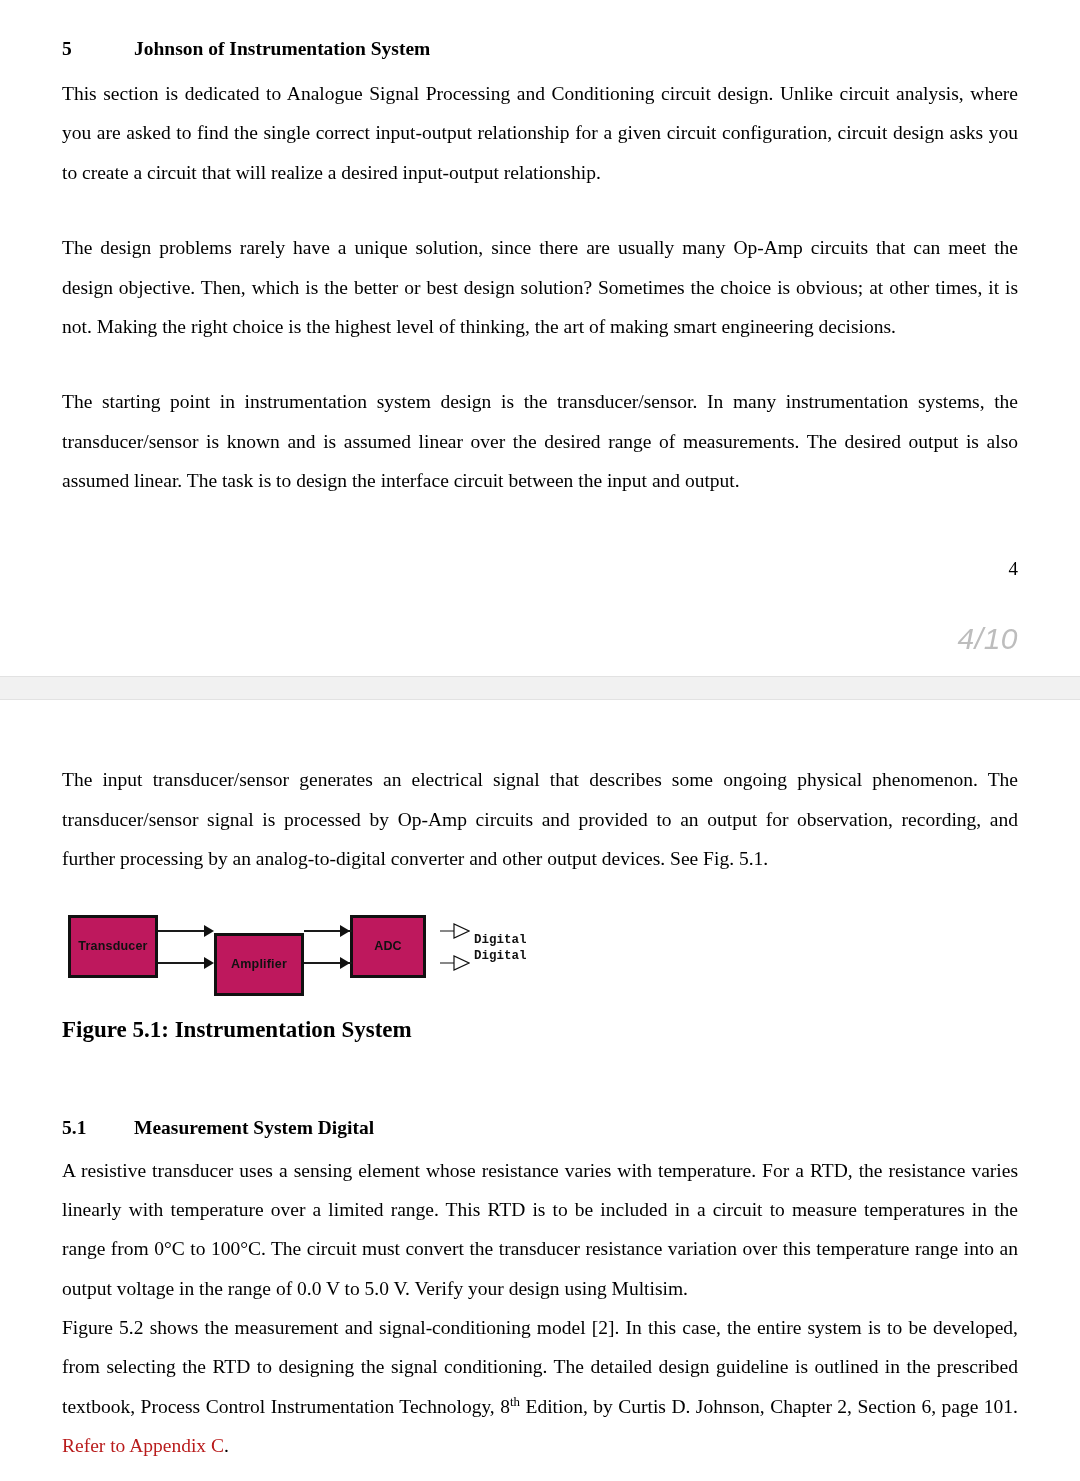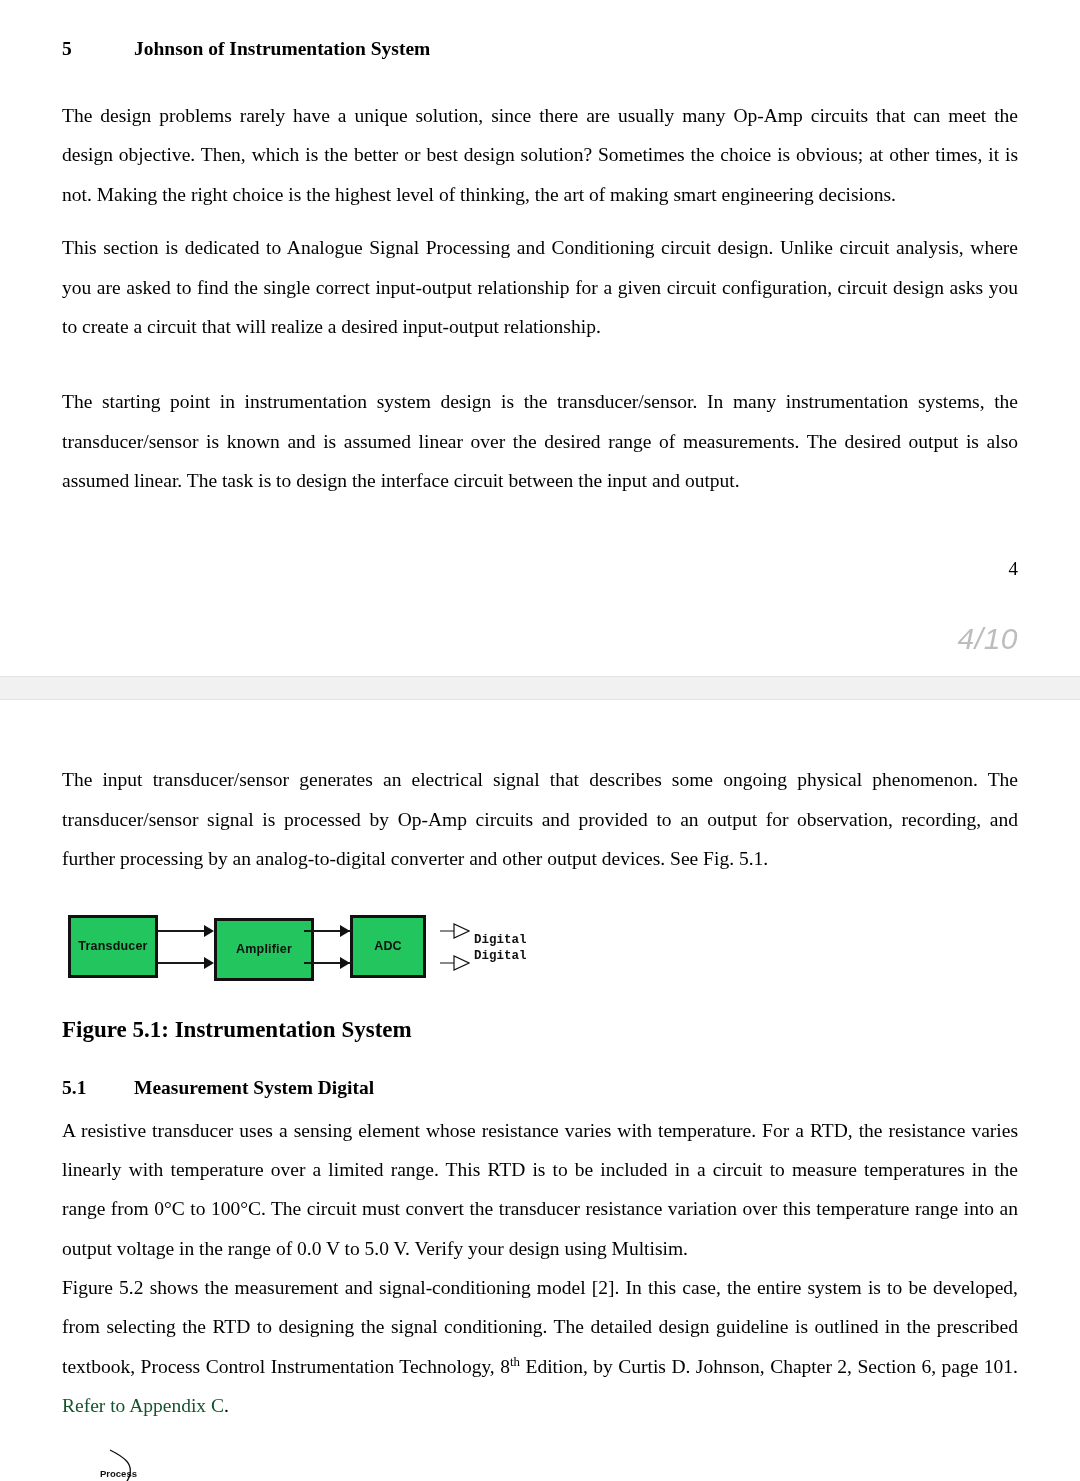--- a/index.html
+++ b/index.html
@@ -41,21 +41,21 @@
   p.body {
     font-size: 19.5px;
     line-height: 2.02;
     text-align: justify;
     text-justify: inter-word;
     margin: 0;
     padding: 0;
     hyphens: none;
   }
   p.gap-top { margin-top: 36px; }
-  .red { color: #14532d; }
+  .red { color: #b91c1c; }
   sup { font-size: 0.66em; vertical-align: super; line-height: 0; }
 
   
   .page-num {
     font-size: 19px;
     text-align: right;
     margin: 0;
     padding: 0;
   }
   .page-counter {
@@ -86,33 +86,33 @@
   
   .fig51-wrap {
     position: relative;
     width: 470px;
     height: 80px;
     margin-left: 6px;
   }
   .blk {
     position: absolute;
     border: 3px solid #111;
-    background: #22c55e;
+    background: #be185d;
     box-sizing: border-box;
     display: flex;
     align-items: center;
     justify-content: center;
     font-family: "Liberation Sans", "DejaVu Sans", sans-serif;
     font-weight: bold;
     font-size: 12.5px;
     color: #111;
     letter-spacing: 0.2px;
   }
   .blk-transducer { left: 0;   top: 0; width: 90px;  height: 63px; }
-  .blk-amplifier  { left: 146px; top: 3px; width: 100px; height: 63px; }
+  .blk-amplifier  { left: 146px; top: 18px; width: 90px; height: 63px; }
   .blk-adc        { left: 282px; top: 0; width: 76px; height: 63px; }
 
   .wire {
     position: absolute;
     height: 2px;
     background: #1a1a1a;
   }
   .arrowhead {
     position: absolute;
     width: 0; height: 0;
@@ -156,23 +156,23 @@
 <body>
 
 <div class="page" style="padding-top:38px;padding-bottom:6px;">
   <div class="page-inner">
 
     <h2 class="sec-heading">
       <span class="sec-num">5</span>
       <span class="sec-title">Johnson of Instrumentation System</span>
     </h2>
 
+    <p class="body" style="margin-top:14px;">This section is dedicated to Analogue Signal Processing and Conditioning circuit design. Unlike circuit analysis, where you are asked to find the single correct input-output relationship for a given circuit configuration, circuit design asks you to create a circuit that will realize a desired input-output relationship.</p>
+
     <p class="body gap-top">The design problems rarely have a unique solution, since there are usually many Op-Amp circuits that can meet the design objective. Then, which is the better or best design solution? Sometimes the choice is obvious; at other times, it is not. Making the right choice is the highest level of thinking, the art of making smart engineering decisions.</p>
-
-    <p class="body" style="margin-top:14px;">This section is dedicated to Analogue Signal Processing and Conditioning circuit design. Unlike circuit analysis, where you are asked to find the single correct input-output relationship for a given circuit configuration, circuit design asks you to create a circuit that will realize a desired input-output relationship.</p>
 
     <p class="body gap-top">The starting point in instrumentation system design is the transducer/sensor. In many instrumentation systems, the transducer/sensor is known and is assumed linear over the desired range of measurements. The desired output is also assumed linear. The task is to design the interface circuit between the input and output.</p>
 
     <p class="page-num" style="margin-top:58px;">4</p>
 
     <p class="page-counter" style="margin-top:42px;margin-bottom:14px;font-style:italic;">4/10</p>
   </div>
 </div>
 
 <div class="page-gap"></div>
@@ -212,21 +212,21 @@
       </svg>
 
       <div class="digital-out-label">
         <div>Digital</div>
         <div>Digital</div>
       </div>
     </div>
 
     <p class="fig-caption" style="margin-top:22px;">Figure 5.1: Instrumentation System</p>
 
-    <h2 class="sec-heading" style="margin-top:34px;align-items:flex-end;">
+    <h2 class="sec-heading" style="margin-top:74px;align-items:flex-end;">
       <span class="sec-num">5.1</span>
       <span class="sec-title">Measurement System Digital</span>
     </h2>
 
     <p class="body" style="margin-top:12px;">A resistive transducer uses a sensing element whose resistance varies with temperature. For a RTD, the resistance varies linearly with temperature over a limited range. This RTD is to be included in a circuit to measure temperatures in the range from 0°C to 100°C. The circuit must convert the transducer resistance variation over this temperature range into an output voltage in the range of 0.0 V to 5.0 V.  Verify your design using Multisim.</p>
 
     <p class="body">
       <span>Figure 5.2 shows the measurement and signal-conditioning model [2]. In this case, the entire system is to be developed, from selecting the RTD to designing the signal conditioning. The detailed design guideline is outlined in the prescribed textbook, Process Control Instrumentation Technology, 8</span><sup>th</sup><span> Edition, by Curtis D. Johnson, Chapter 2, Section 6, page 101. </span><span class="red">Refer to Appendix C</span><span>.</span>
     </p>
 

